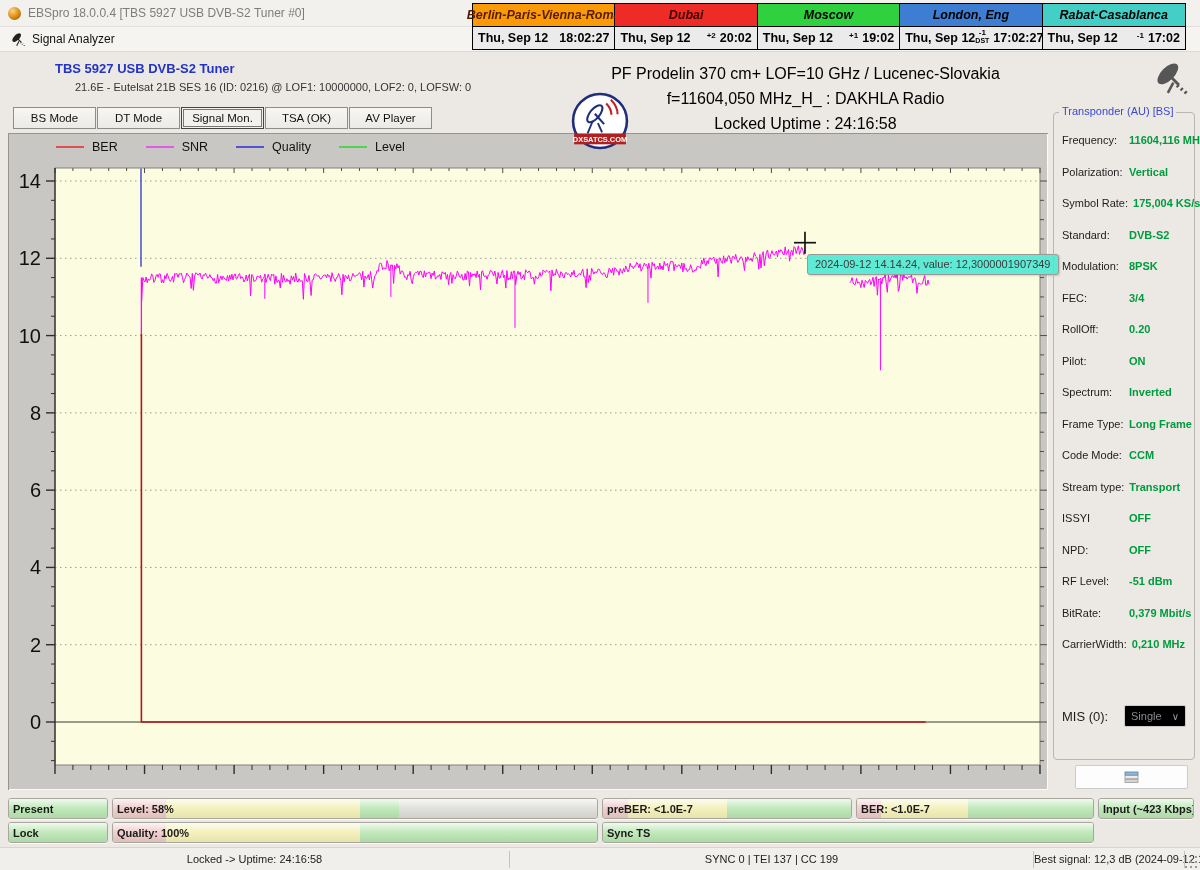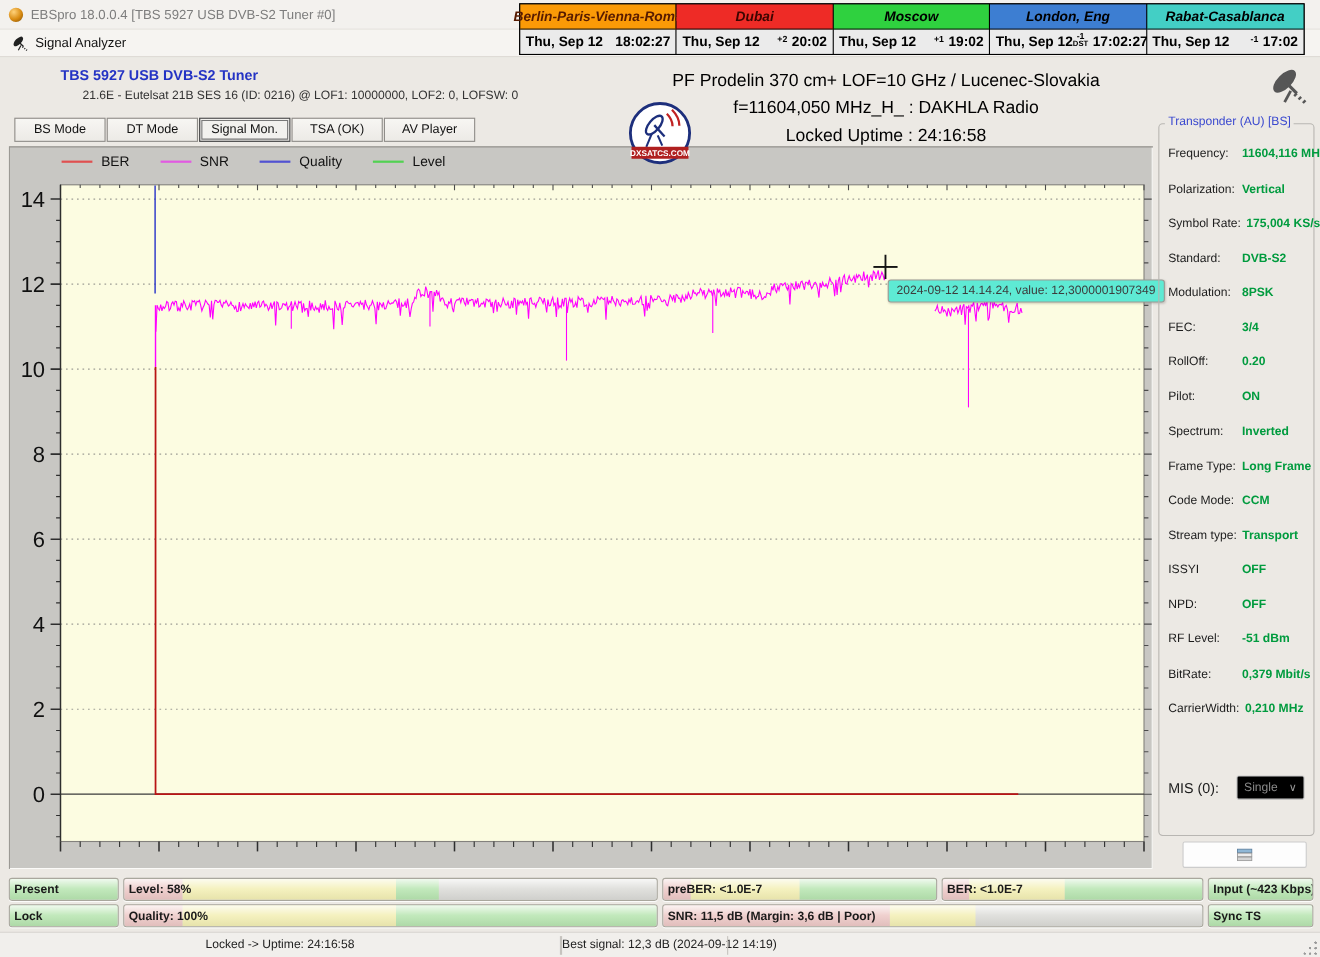--- a/index.html
+++ b/index.html
@@ -569,31 +569,26 @@
       <div class="seg" style="left: 0%; width: 100%; background: rgb(183, 229, 176);"></div>
       <span class="meter-label">Lock</span>
     </div>
     <div class="meter">
       <div class="seg" style="left: 0%; width: 11%; background: rgb(237, 200, 198);"></div>
       <div class="seg" style="left: 11%; width: 40%; background: rgb(243, 239, 180);"></div>
       <div class="seg" style="left: 51%; width: 49%; background: rgb(183, 229, 176);"></div>
       <span class="meter-label">Quality: 100%</span>
     </div>
     <div class="meter">
-      <div class="seg" style="left: 0%; width: 42%; background: rgb(237, 200, 198);"></div>
-      <div class="seg" style="left: 42%; width: 16%; background: rgb(243, 239, 180);"></div>
-      <div class="seg" style="left: 58%; width: 42%; background: rgb(219, 219, 215);"></div>
-      <span class="meter-label">SNR: 11,5 dB (Margin: 3,6 dB | Poor)</span>
-    </div>
-    <div class="meter">
       <div class="seg" style="left: 0%; width: 100%; background: rgb(183, 229, 176);"></div>
       <span class="meter-label">Sync TS</span>
     </div>
   </div>
 
 <div class="statusbar">
   <span class="sb-cell" style="width:509px">Locked -&gt; Uptime: 24:16:58</span>
   <span class="sb-sep"></span>
+  <span class="sb-cell" style="width:523px">SYNC 0 | TEI 137 | CC 199</span>
   <span class="sb-sep"></span>
   <span class="sb-cell" style="width:150px">Best signal: 12,3 dB (2024-09-12 14:19)</span>
   <span class="sb-sep"></span>
   <span class="sb-grip"></span>
 </div>
 
 </body></html>

